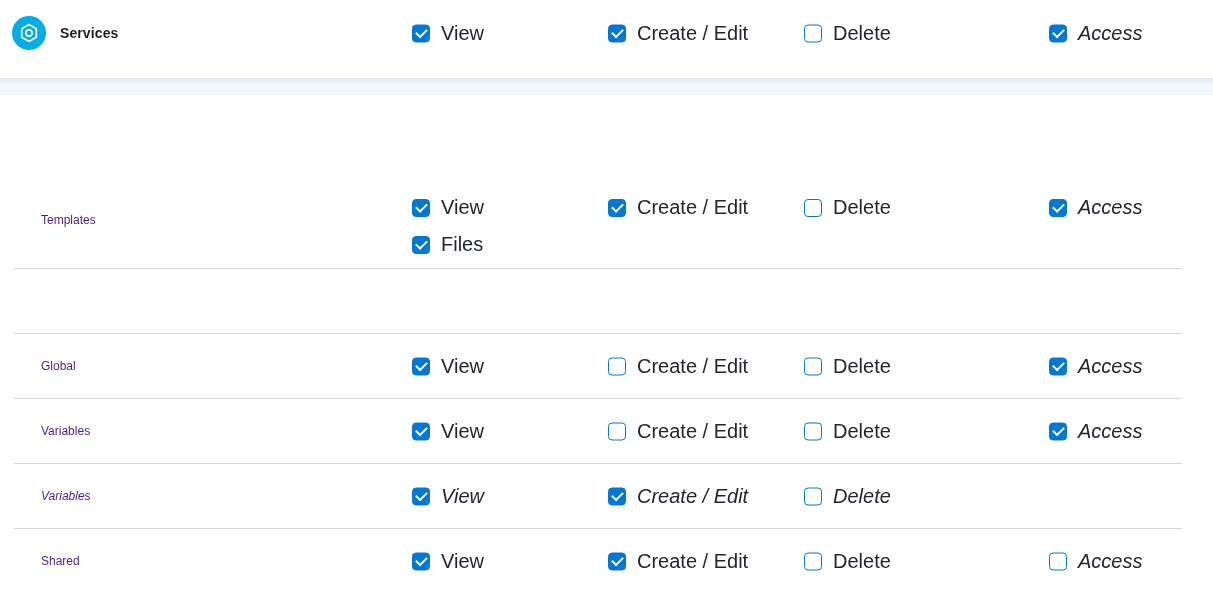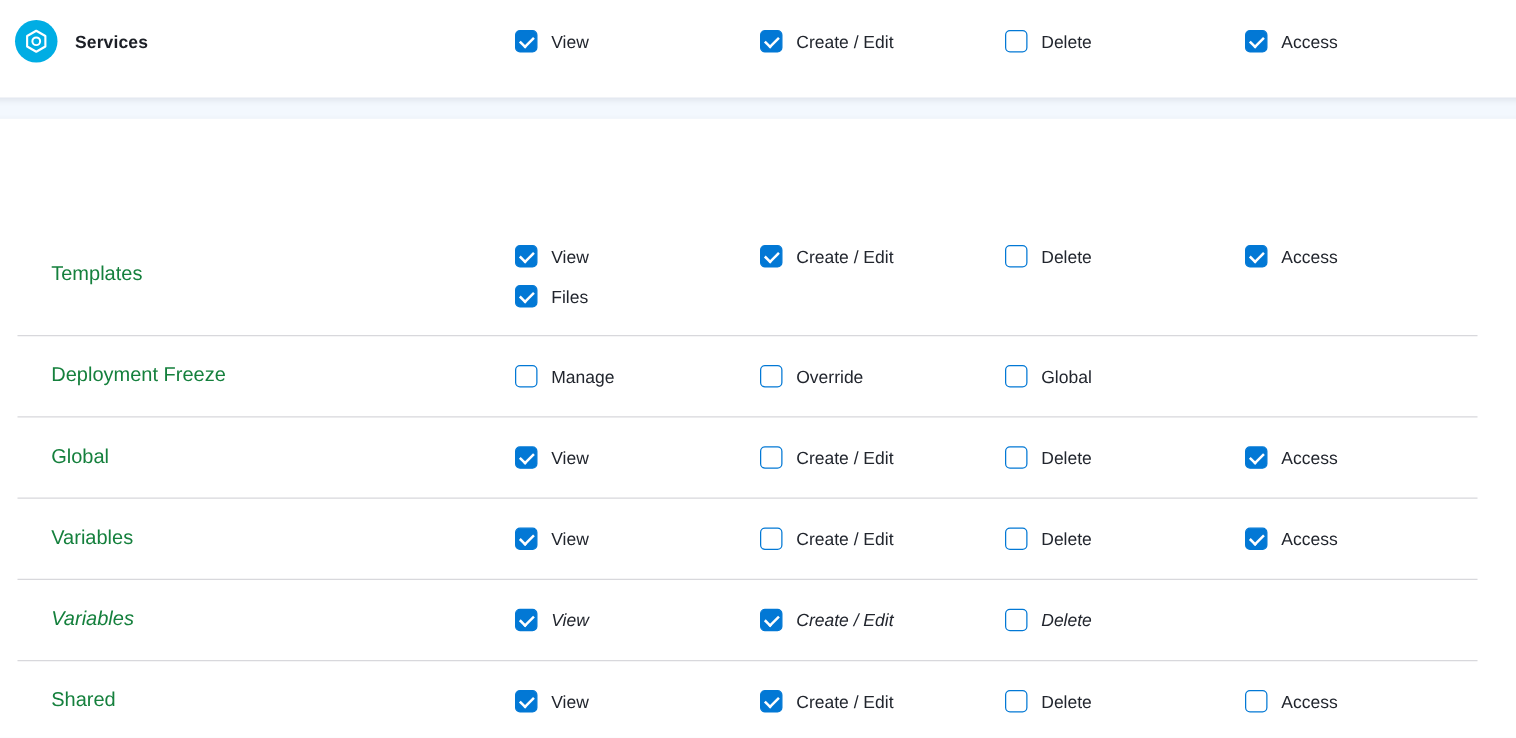--- a/index.html
+++ b/index.html
@@ -37,44 +37,44 @@
   .prow { position:absolute; left:0; right:0; }
   .row-templates  { top:172px; height:96px; }
   .row-freeze     { top:269px; height:64px; }
   .row-secrets    { top:334px; height:64px; }
   .row-connectors { top:399px; height:64px; }
   .row-variables  { top:464px; height:64px;font-style:italic; }
   .row-files      { top:529px; height:64px; }
 
   .rlabel {
     position:absolute; left:41px; top:50%; transform:translateY(-50%);
-    font-size:16px; color:#15803d;
+    font-size:12px; color:#4c1d95;
   }
 
   .cell {
     position:absolute; display:flex; flex-direction:column; gap:14px;
     top:50%; transform:translateY(-50%);
   }
   .cell.top-align { top:24px; transform:none; }
-  .c0 { left:412px; } .c1 { left:608px; } .c2 { left:804px; } .c3 { left:996px; }
+  .c0 { left:412px; } .c1 { left:608px; } .c2 { left:804px; } .c3 { left:1049px;font-style:italic; }
 
   .cbitem { display:inline-flex; align-items:center; gap:11px; cursor:pointer; }
   .cb {
     width:18px; height:18px; border-radius:4px;
     border:1.5px solid #0278d5; background:#ffffff;
     position:relative; flex:0 0 auto; display:inline-block;
   }
   .cb.checked { background:#0278d5; border-color:#0278d5; }
   .cb.checked::after {
     content:""; position:absolute; left:5px; top:1.5px;
     width:5px; height:9px;
     border:solid #ffffff; border-width:0 2px 2px 0;
     transform:rotate(45deg);
   }
-  .cblabel { font-size:14px; color:#22262e; }
+  .cblabel { font-size:20px; color:#22262e; }
 
   .divider {
     position:absolute; left:14px; width:1168px; height:1px;
     background:#d8d8dc; z-index:3;
   }
 </style>
 </head>
 <body>
 
 <div class="viewport">
@@ -147,41 +147,20 @@
       </div>
       <div class="cell c3 top-align">
         <label class="cbitem">
           <span class="cb checked"></span>
           <span class="cblabel">Access</span>
         </label>
       </div>
     </div>
     <div class="divider" style="top:268px"></div>
 
-    <div class="prow row-freeze">
-      <div class="rlabel">Deployment Freeze</div>
-      <div class="cell c0">
-        <label class="cbitem">
-          <span class="cb"></span>
-          <span class="cblabel">Manage</span>
-        </label>
-      </div>
-      <div class="cell c1">
-        <label class="cbitem">
-          <span class="cb"></span>
-          <span class="cblabel">Override</span>
-        </label>
-      </div>
-      <div class="cell c2">
-        <label class="cbitem">
-          <span class="cb"></span>
-          <span class="cblabel">Global</span>
-        </label>
-      </div>
-    </div>
     <div class="divider" style="top:333px"></div>
 
     <div class="prow row-secrets">
       <div class="rlabel">Global</div>
       <div class="cell c0">
         <label class="cbitem">
           <span class="cb checked"></span>
           <span class="cblabel">View</span>
         </label>
       </div>

